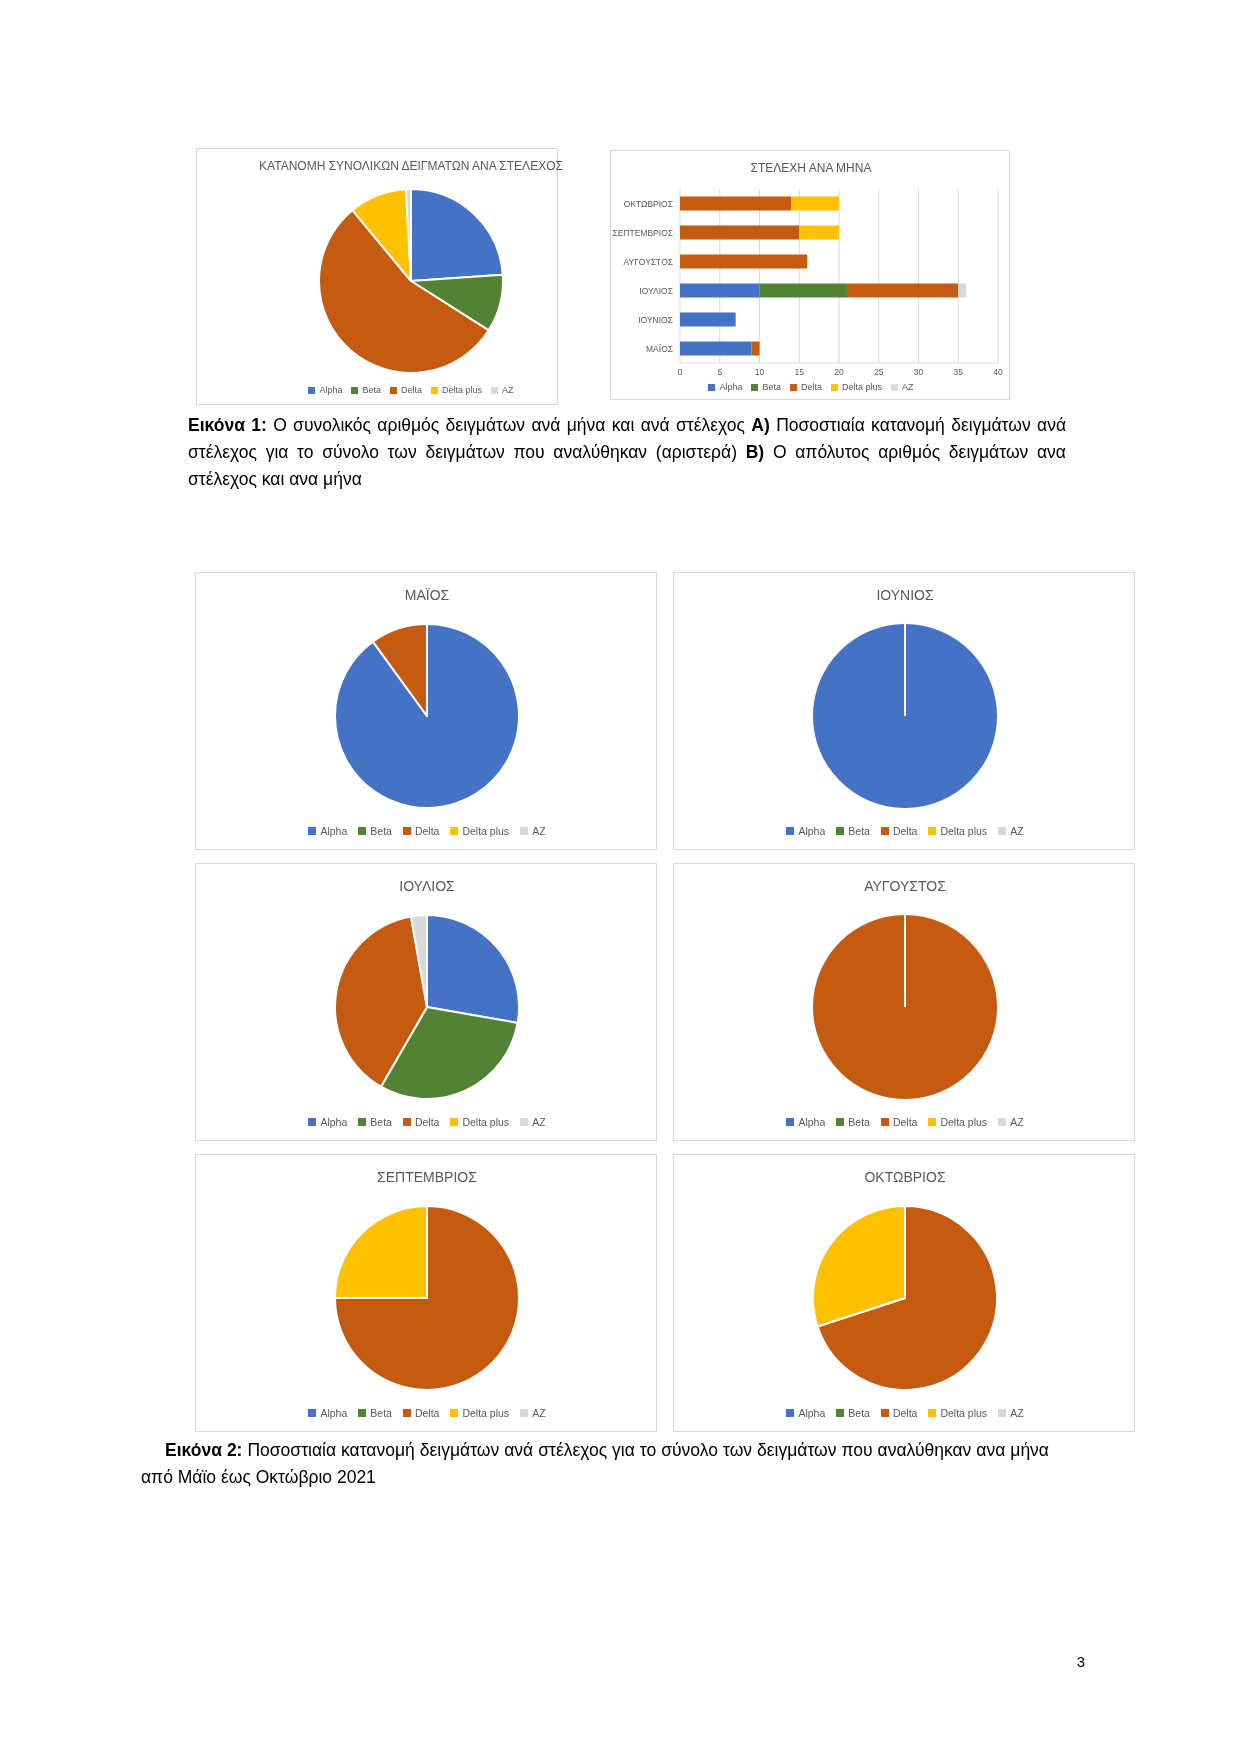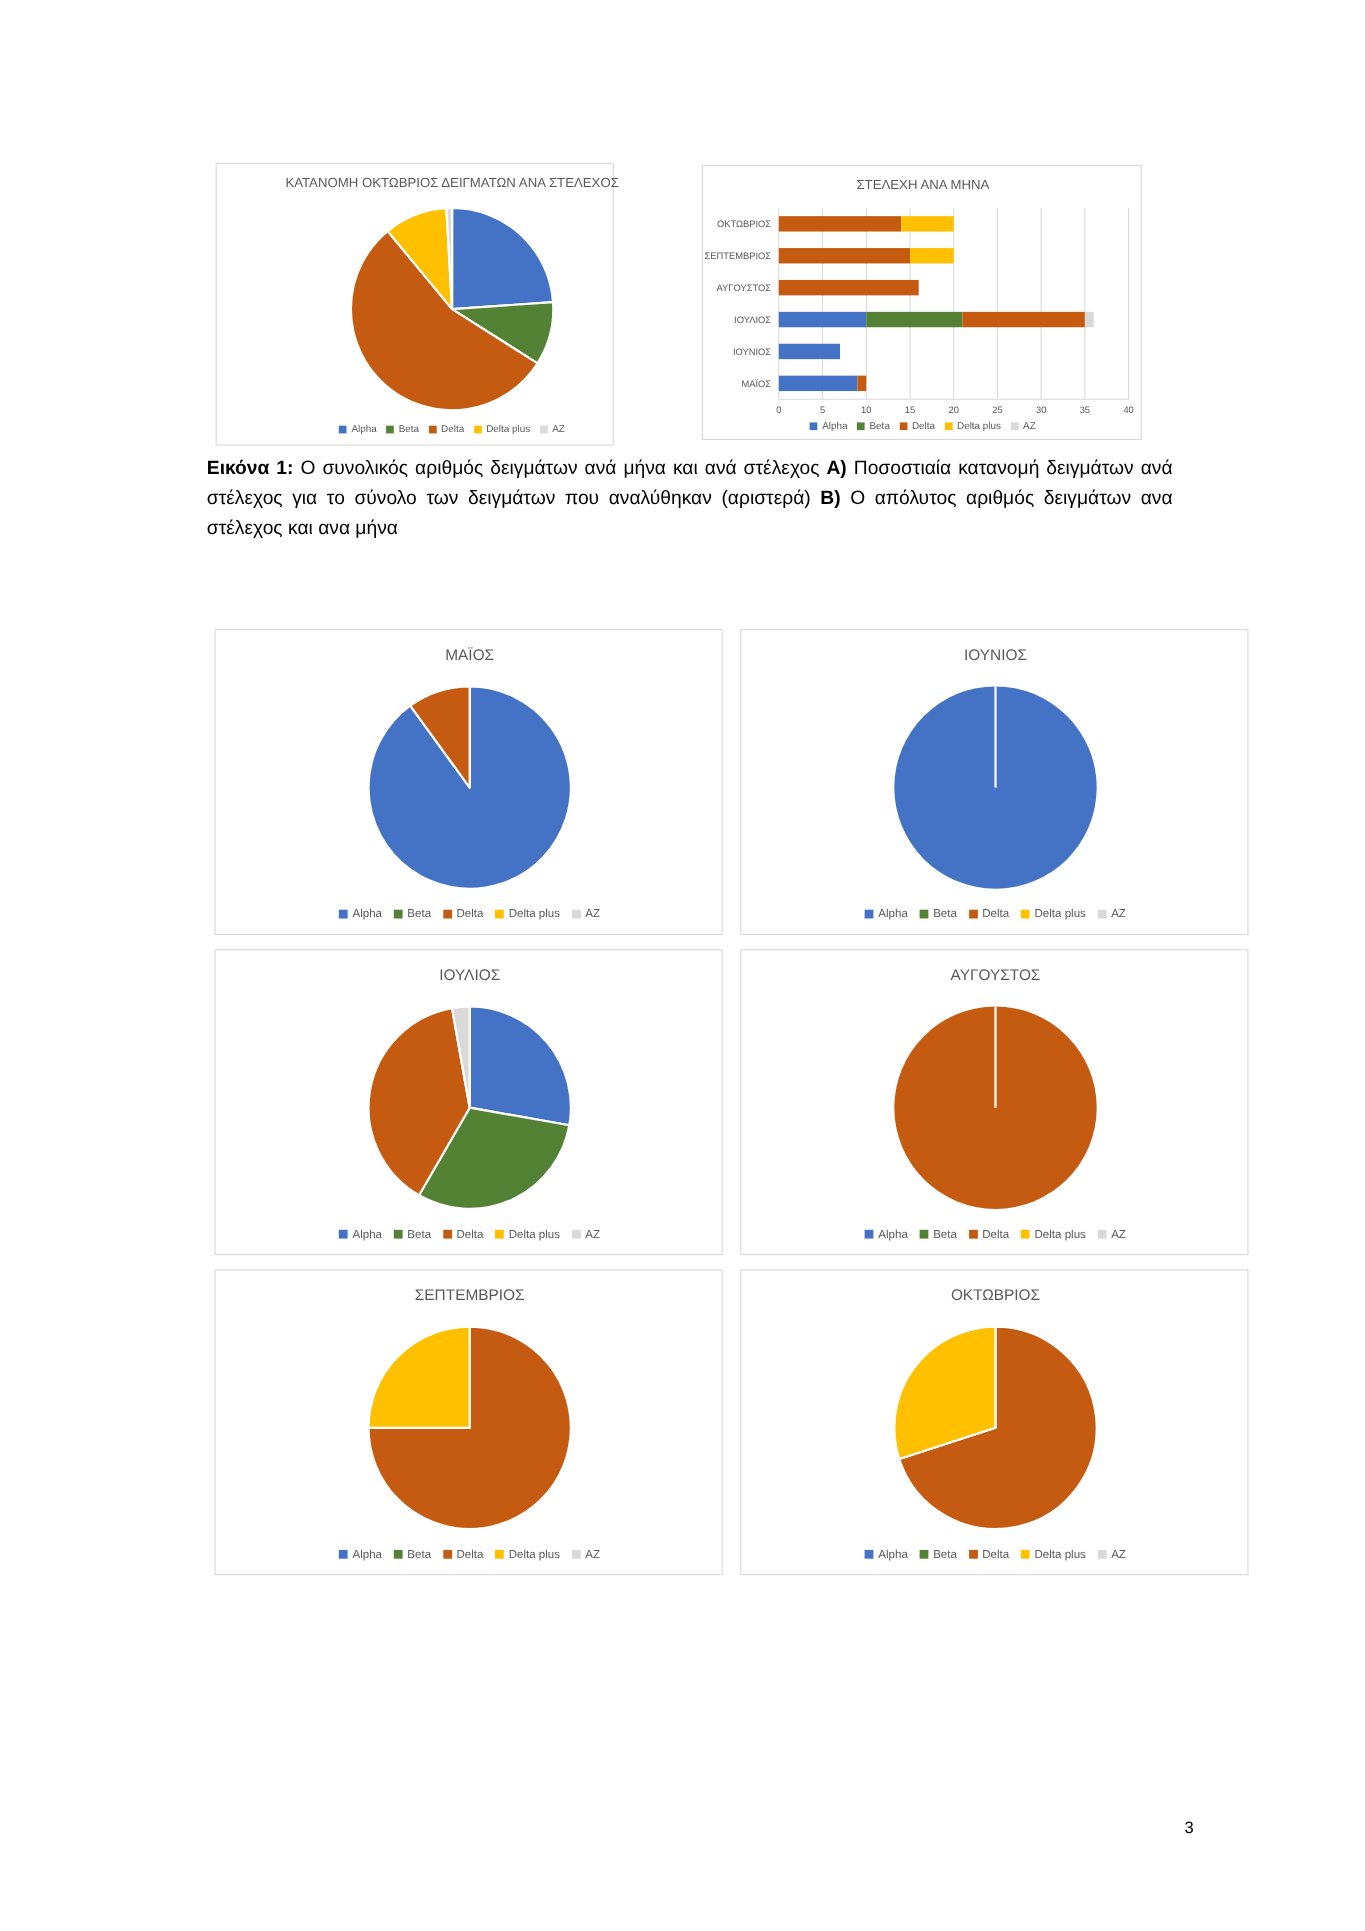--- a/index.html
+++ b/index.html
@@ -10,21 +10,21 @@
   .chart-box { position:absolute; background:#fff; border:1px solid #D8D8D8; }
   .c-title { position:absolute; text-align:center; color:#595959; font-family:"Liberation Sans", sans-serif; }
 
   
   #fig1-pie-box { left:196px; top:148px; width:362px; height:257px; }
   #fig1-pie-box .c-title { left:33px; width:362px; top:10px; font-size:12px; white-space:nowrap; }
   #overview-pie-svg { position:absolute; left:119px; top:37px; }
   #fig1-pie-box .legend { left:33px; top:236px; width:362px; }
 
   
-  #fig1-bar-box { left:638px; top:150px; width:400px; height:250px; }
+  #fig1-bar-box { left:610px; top:150px; width:400px; height:250px; }
   #fig1-bar-box .c-title { left:0; width:400px; top:10px; font-size:12px; white-space:nowrap; }
   #bar-svg { position:absolute; left:0; top:0; }
   #fig1-bar-box .legend { left:0; top:231px; width:400px; }
 
   svg text { font-family:"Liberation Sans", sans-serif; font-size:8.5px; fill:#595959; }
 
   
   .legend { position:absolute; display:flex; justify-content:center; align-items:center; gap:9px;
             font-size:9px; color:#595959; }
   .legend-item { display:inline-flex; align-items:center; gap:4px; white-space:nowrap;justify-content:space-between; }
@@ -46,21 +46,21 @@
   .caption b { font-weight:bold; }
 
   .page-number { position:absolute; left:1066px; top:1653px; width:30px; text-align:center; font-size:15px; color:#000; }
 </style>
 </head>
 <body>
 
 <div class="page">
 
   <div class="chart-box" id="fig1-pie-box">
-    <div class="c-title">ΚΑΤΑΝΟΜΗ ΟΚΤΩΒΡΙΟΣ ΔΕΙΓΜΑΤΩΝ ΑΝΑ ΣΤΕΛΕΧΟΣ</div>
+    <div class="c-title">ΚΑΤΑΝΟΜΗ ΣΥΝΟΛΙΚΩΝ ΔΕΙΓΜΑΤΩΝ ΑΝΑ ΣΤΕΛΕΧΟΣ</div>
     <svg id="overview-pie-svg" width="190" height="190">
         <path d="M 95 95 L 95.00 3.00 A 92 92 0 0 1 186.78 88.65 Z" fill="#4472C4" stroke="#fff" stroke-width="2" stroke-linejoin="round"></path>
         <path d="M 95 95 L 186.78 88.65 A 92 92 0 0 1 172.68 144.30 Z" fill="#548235" stroke="#fff" stroke-width="2" stroke-linejoin="round"></path>
         <path d="M 95 95 L 172.68 144.30 A 92 92 0 1 1 36.36 24.11 Z" fill="#C55A11" stroke="#fff" stroke-width="2" stroke-linejoin="round"></path>
         <path d="M 95 95 L 36.36 24.11 A 92 92 0 0 1 89.80 3.15 Z" fill="#FFC000" stroke="#fff" stroke-width="2" stroke-linejoin="round"></path>
         <path d="M 95 95 L 89.80 3.15 A 92 92 0 0 1 95.00 3.00 Z" fill="#D9D9D9" stroke="#fff" stroke-width="2" stroke-linejoin="round"></path>
       </svg>
     <div class="legend">
         <span class="legend-item">
           <span class="swatch" style="background: rgb(68, 114, 196);"></span>
@@ -324,15 +324,16 @@
             <span>Delta plus</span>
           </span>
           <span class="legend-item">
             <span class="swatch" style="background: rgb(217, 217, 217);"></span>
             <span>AZ</span>
           </span>
         </div>
   </div>
     </div>
 
+  <p class="caption" id="caption-fig2"><b>Εικόνα 2:</b><span> Ποσοστιαία κατανομή δειγμάτων ανά στέλεχος για το σύνολο των δειγμάτων που αναλύθηκαν ανα μήνα από Μάϊο έως Οκτώβριο 2021</span></p>
 
   <div class="page-number">3</div>
 </div>
 
 </body></html>

